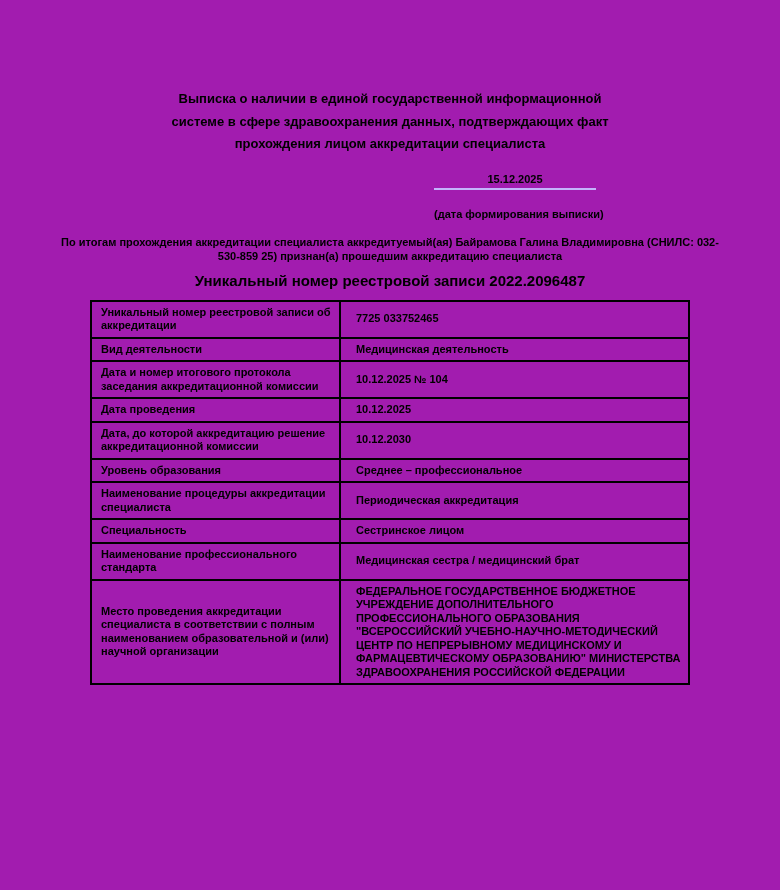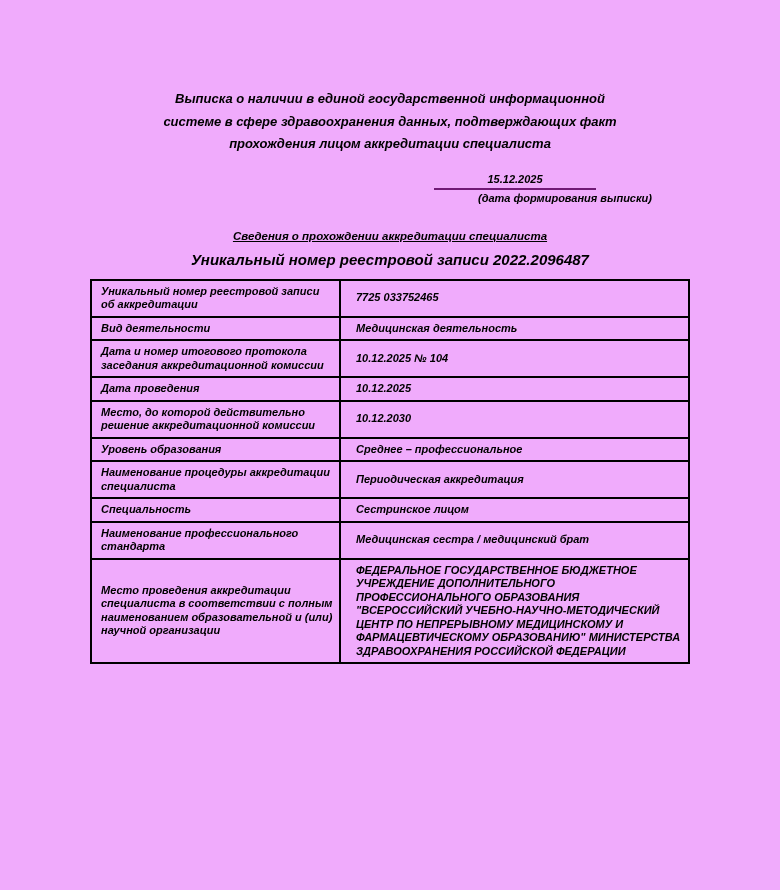--- a/index.html
+++ b/index.html
@@ -4,50 +4,48 @@
 <style>
   html, body {
     margin: 0;
     padding: 0;
     background: #ffffff;
   }
   .page {
     position: relative;
     width: 780px;
     height: 890px;
-    background: #f0abfc;
+    background: #a21caf;
     color: #000000;
     font-family: "Liberation Sans", sans-serif;
     font-weight: bold;
-    font-style: italic;
     overflow: hidden;
   }
   .title {
     margin: 88px auto 0;
     width: 462px;
     text-align: center;
     font-size: 13px;
     line-height: 22.5px;
   }
   .date-block {
     width: 162px;
     margin: 17px 0 0 434px;
     text-align: center;
     font-size: 11px;
   }
   .date-value {
     display: block;
     padding-bottom: 3px;
-    border-bottom: 2px solid #701a75;
+    border-bottom: 2px solid #c4b5fd;
   }
   .date-caption {
     display: block;
-    padding-top: 2px;
+    padding-top: 18px;
     white-space: nowrap;
-    margin-left: 44px;
   }
   .intro {
     width: 664px;
     margin: 15px auto 0;
     text-align: center;
     font-size: 11px;
     line-height: 14px;
   }
   .section-heading {
     margin: 26px auto 0;
@@ -86,22 +84,22 @@
 
 <div class="page">
 
   <div class="title">Выписка о наличии в единой государственной информационной системе в сфере здравоохранения данных, подтверждающих факт прохождения лицом аккредитации специалиста</div>
 
   <div class="date-block">
     <span class="date-value">15.12.2025</span>
     <span class="date-caption">(дата формирования выписки)</span>
   </div>
 
+  <div class="intro">По итогам прохождения аккредитации специалиста аккредитуемый(ая) Байрамова Галина Владимировна (СНИЛС: 032-530-859 25) признан(а) прошедшим аккредитацию специалиста</div>
 
-  <div class="section-heading">Сведения о прохождении аккредитации специалиста</div>
 
   <div class="registry-heading">Уникальный номер реестровой записи 2022.2096487</div>
 
   <table class="acc-table">
     <tbody id="acc-table-body">
   <tr>
     <td class="label-cell">Уникальный номер реестровой записи об аккредитации</td>
     <td class="value-cell">7725 033752465</td>
   </tr>
 
@@ -114,21 +112,21 @@
     <td class="label-cell">Дата и номер итогового протокола заседания аккредитационной комиссии</td>
     <td class="value-cell">10.12.2025 № 104</td>
   </tr>
 
   <tr>
     <td class="label-cell">Дата проведения</td>
     <td class="value-cell">10.12.2025</td>
   </tr>
 
   <tr>
-    <td class="label-cell">Место, до которой действительно решение аккредитационной комиссии</td>
+    <td class="label-cell">Дата, до которой аккредитацию решение аккредитационной комиссии</td>
     <td class="value-cell">10.12.2030</td>
   </tr>
 
   <tr>
     <td class="label-cell">Уровень образования</td>
     <td class="value-cell">Среднее – профессиональное</td>
   </tr>
 
   <tr>
     <td class="label-cell">Наименование процедуры аккредитации специалиста</td>

